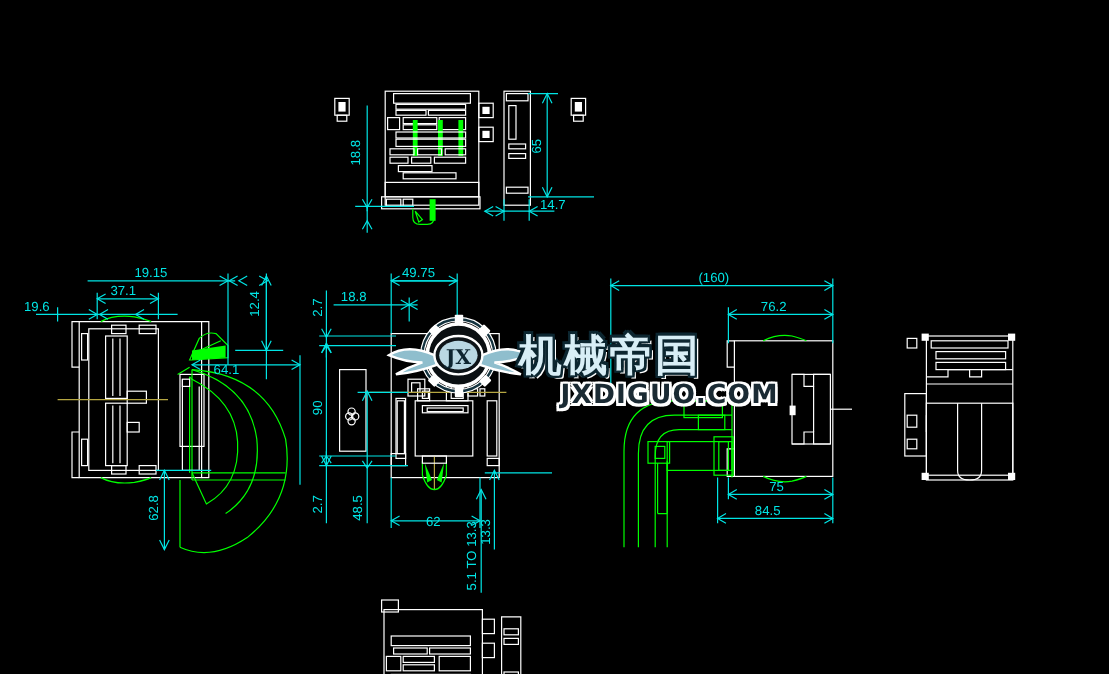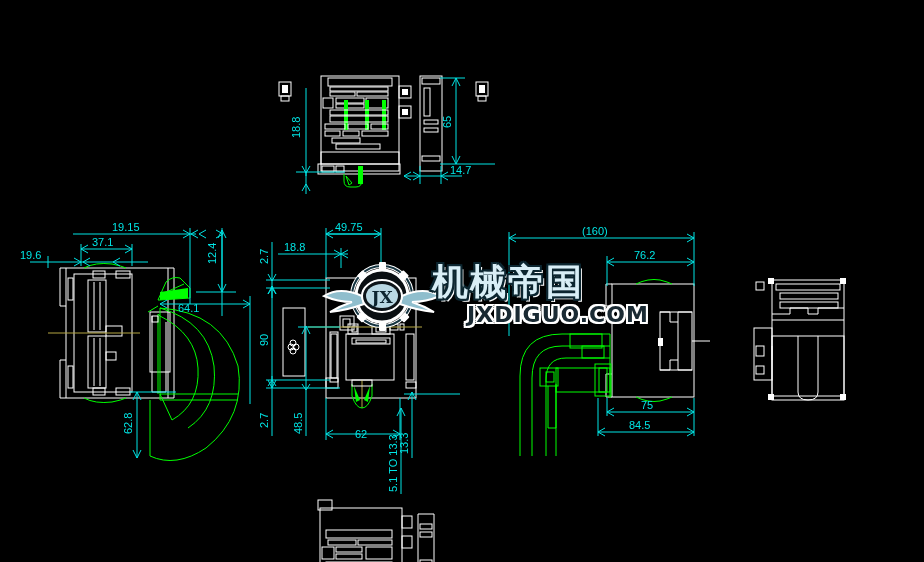--- a/index.html
+++ b/index.html
@@ -21,20 +21,21 @@
     font-size:36px;font-weight:bold;letter-spacing:2px;
     color:#d8eef6;
     -webkit-text-stroke:3px #10333f;
     paint-order:stroke fill;
     line-height:40px;
     text-shadow:
        2px 0 0 #0c2630, -2px 0 0 #0c2630, 0 2px 0 #0c2630, 0 -2px 0 #0c2630,
        2px 2px 0 #0c2630, -2px 2px 0 #0c2630, 2px -2px 0 #0c2630, -2px -2px 0 #0c2630,
        3px 3px 0 #ffffff;
     white-space:nowrap;
+    margin-top:15px;
   }
   .wm-en{
     font-family:"DejaVu Sans", sans-serif;
     font-size:22px;font-weight:bold;letter-spacing:1px;
     color:#1a2a33;
     line-height:24px;margin-top:1px;
     text-shadow:
       1px 0 0 #ffffff, -1px 0 0 #ffffff, 0 1px 0 #ffffff, 0 -1px 0 #ffffff,
       2px 0 0 #ffffff, -2px 0 0 #ffffff, 0 2px 0 #ffffff, 0 -2px 0 #ffffff,
       2px 2px 0 #ffffff,-2px 2px 0 #ffffff,2px -2px 0 #ffffff,-2px -2px 0 #ffffff;

